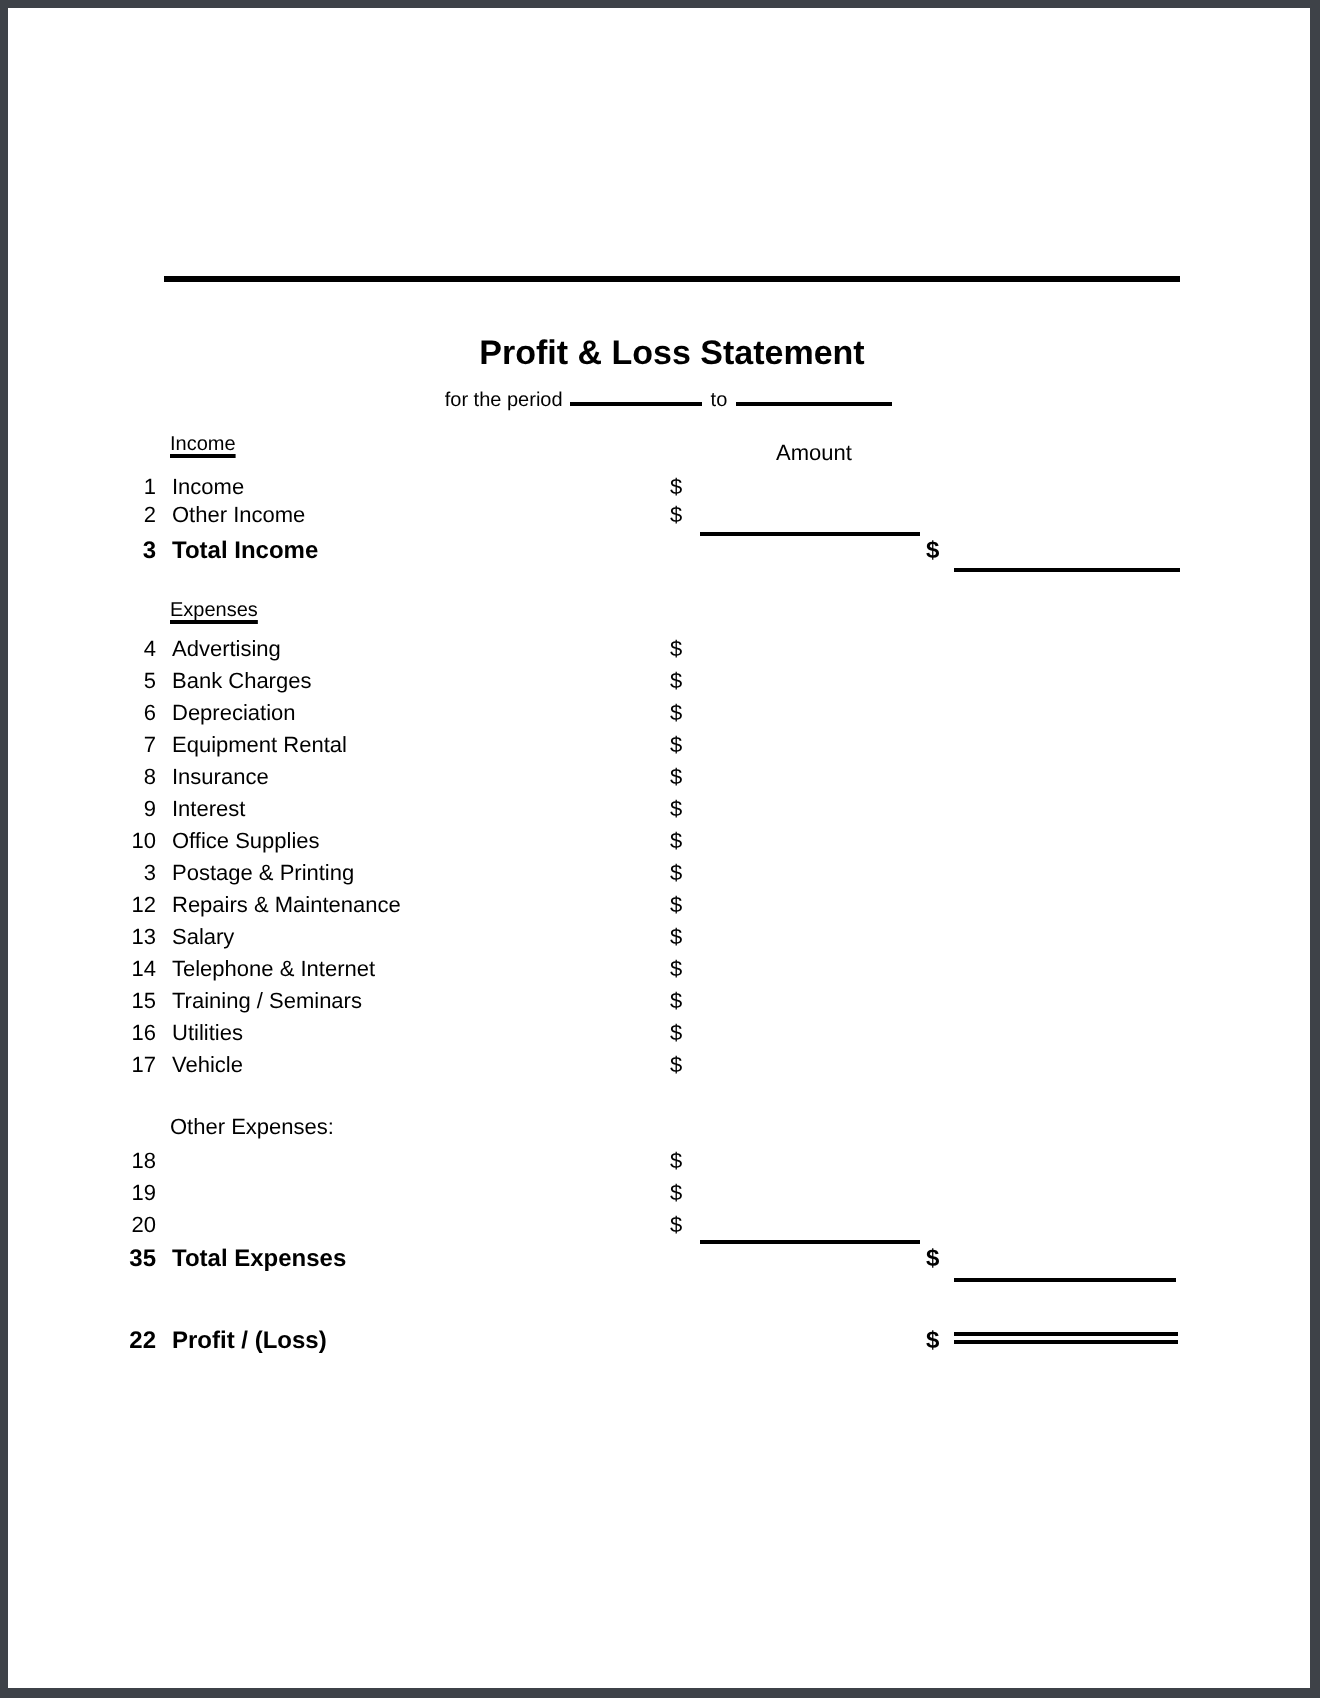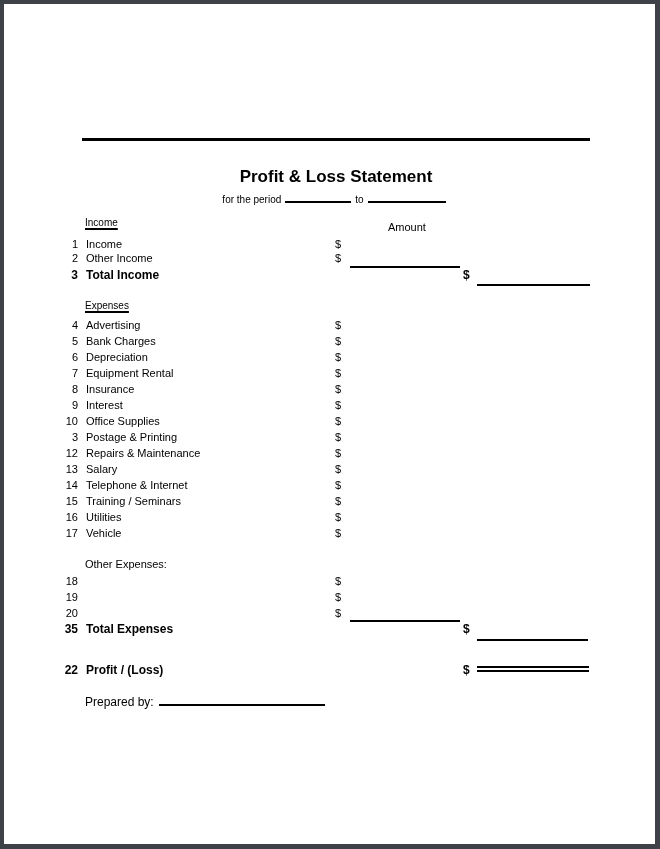--- a/index.html
+++ b/index.html
@@ -186,16 +186,13 @@
   </div>
   <div class="uline" style="top:639px;left:477px;width:111px"></div>
 
   <div class="row bold" style="top:663px">
     <span class="num">22</span>
     <span class="label">Profit / (Loss)</span>
     <span class="d2">$</span>
   </div>
   <div class="dline" style="top:666px;left:477px;width:112px"></div>
 
-  <div class="footer-line" style="top:694px">
-    <span>Prepared by:</span><span class="fblank fblank-prepared"></span>
-  </div>
 </div>
 
 </body></html>

